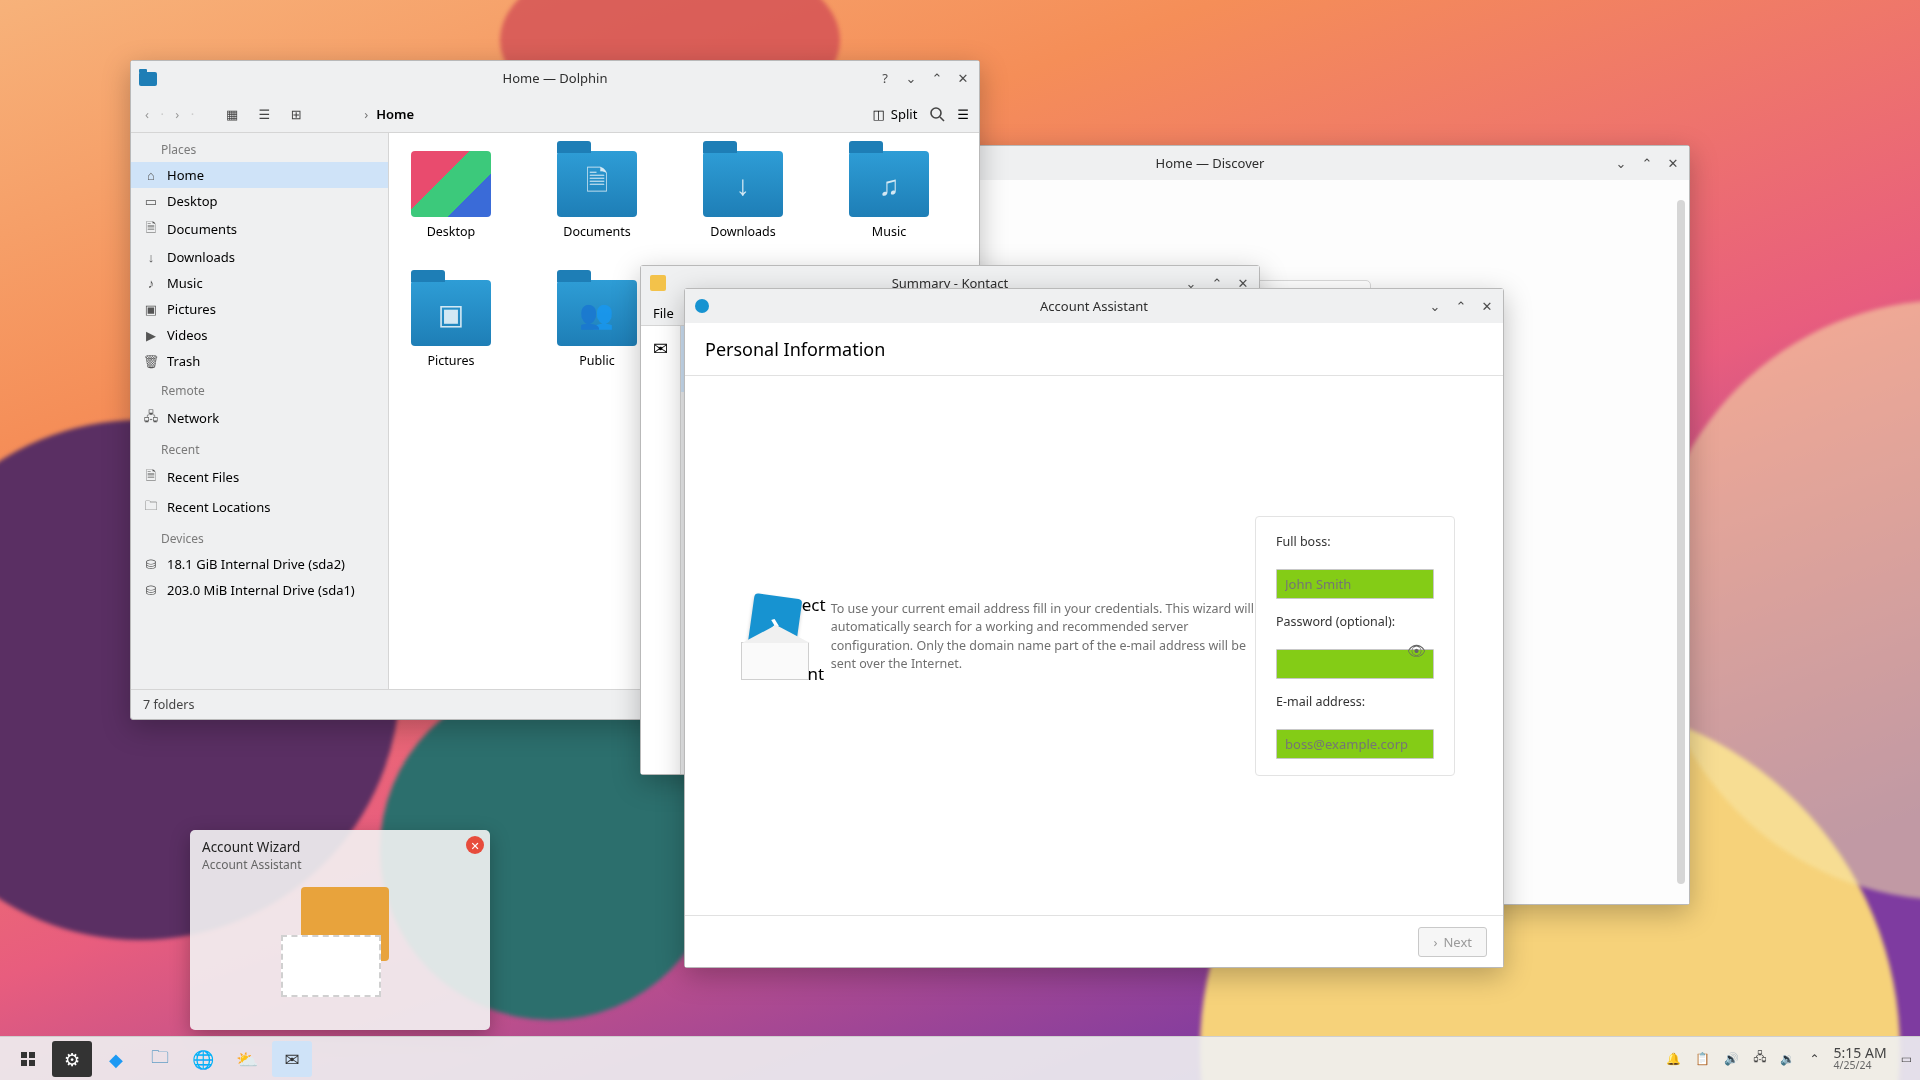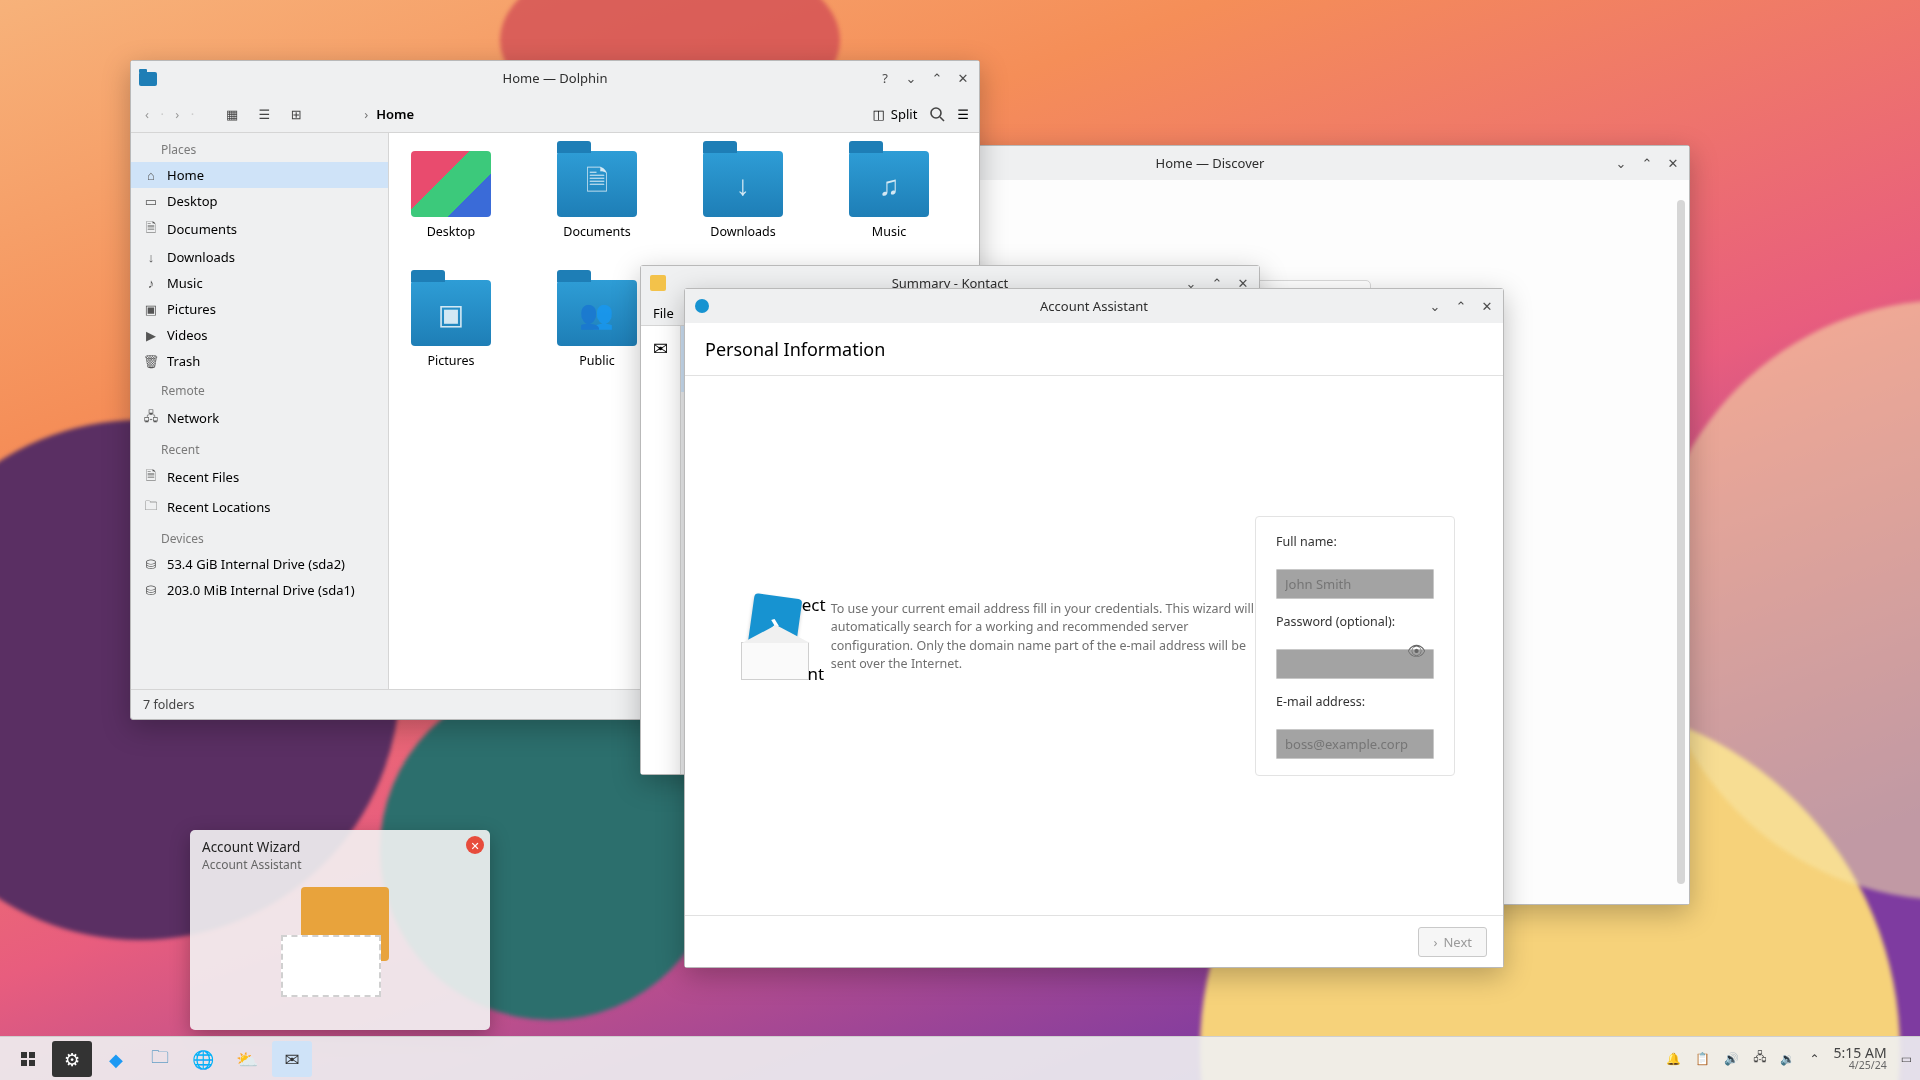--- a/index.html
+++ b/index.html
@@ -77,42 +77,42 @@
 #assistant .mid{flex:1;display:flex;flex-direction:row;align-items:center;padding:24px 48px;}
 #assistant .envelope{width:84px;height:84px;position:relative;margin-bottom:16px;}
 #assistant .envelope .paper{position:absolute;left:18px;top:0;width:48px;height:52px;background:#1793d1;border-radius:4px;transform:rotate(8deg);box-shadow:0 2px 4px rgba(0,0,0,.2);}
 #assistant .envelope .paper::after{content:"›";position:absolute;inset:0;display:flex;align-items:center;justify-content:center;color:#fff;font-size:28px;font-weight:bold;}
 #assistant .envelope .env{position:absolute;left:8px;bottom:0;width:68px;height:38px;background:#fafafa;border:1px solid #cfcfcf;}
 #assistant .envelope .env::before{content:"";position:absolute;left:0;top:-18px;border-left:34px solid transparent;border-right:34px solid transparent;border-bottom:18px solid #f0f0f0;}
 #assistant h3{font-size:17px;font-weight:400;margin-bottom:14px;}
 #assistant p.desc{font-size:12.5px;color:#707070;text-align:left;line-height:1.45;margin-bottom:18px;max-width:540px;}
 #assistant .form{width:540px;border:1px solid #e3e3e3;border-radius:4px;padding:16px 20px;display:flex;flex-direction:column;gap:14px;}
 #assistant label{font-size:12.5px;color:#333;margin-bottom:4px;display:block;}
-#assistant input{width:100%;height:30px;border:1px solid #c7c7c7;border-radius:1px;padding:0 8px;font-size:13px;background:#a3a3a3;margin-top:15px;}
+#assistant input{width:100%;height:30px;border:1px solid #c7c7c7;border-radius:1px;padding:0 8px;font-size:13px;background:#84cc16;margin-top:15px;}
 #assistant .pw-wrap{position:relative;}
 #assistant .pw-wrap .eye{position:absolute;right:8px;top:6px;color:#666;font-size:15px;}
 #assistant .footer{height:52px;border-top:1px solid #e1e1e1;display:flex;align-items:center;justify-content:flex-end;padding:0 16px;}
 #assistant .next{border:1px solid #c9c9c9;background:#f6f6f6;color:#9a9a9a;padding:5px 14px;border-radius:3px;font-size:13px;display:flex;align-items:center;gap:6px;}
 
 
 #preview{left:190px;top:830px;width:300px;height:200px;background:#f3f3f3e6;border-radius:5px;box-shadow:0 6px 20px rgba(0,0,0,.28);padding:8px 12px;position:absolute;}
 #preview .pt{font-size:13.5px;color:#222;}
 #preview .ps{font-size:12px;color:#666;}
 #preview .close{position:absolute;right:6px;top:6px;width:18px;height:18px;border-radius:50%;background:#e74c3c;color:#fff;font-size:11px;display:flex;align-items:center;justify-content:center;}
 #preview .img{margin:14px auto 0;width:130px;height:110px;position:relative;}
 #preview .img .book{position:absolute;left:26px;top:0;width:88px;height:74px;background:#e8a33c;border-radius:4px;}
 #preview .img .mail{position:absolute;left:6px;bottom:0;width:100px;height:62px;background:#fff;border:2px dashed #d0d0d0;}
 
 
 #taskbar{position:absolute;left:0;right:0;bottom:0;height:44px;background:#eef0f1e8;border-top:1px solid #cfcfcf;display:flex;align-items:center;padding:0 8px;gap:4px;font-size:12px;}
 #taskbar .tbtn{width:40px;height:36px;display:flex;align-items:center;justify-content:center;border-radius:3px;font-size:18px;color:#333;}
 #taskbar .tbtn.app{background:transparent;}
 #taskbar .tbtn.active{background:#cfe3f8;}
 #taskbar .tray{margin-left:auto;display:flex;align-items:center;gap:14px;color:#444;}
-#taskbar .clock{text-align:right;line-height:1.1;}
+#taskbar .clock{text-align:left;line-height:1.1;}
 #taskbar .clock .t{font-size:14px;}
 #taskbar .clock .d{font-size:10.5px;color:#666;}
 .kde-logo{display:inline-block;}
 svg{display:block;}
 </style>
 </head>
 <body>
 
 <div class="bg-blob blob1"></div>
 <div class="bg-blob blob2"></div>
@@ -242,21 +242,21 @@
           <span class="ico">🗎</span>
           <span>Recent Files</span>
         </div>
       <div class="item">
           <span class="ico">🗀</span>
           <span>Recent Locations</span>
         </div>
       <div class="section-title">Devices</div>
       <div class="item">
           <span class="ico">⛁</span>
-          <span>53.4 GiB Internal Drive (sda2)</span>
+          <span>18.1 GiB Internal Drive (sda2)</span>
         </div>
       <div class="item">
           <span class="ico">⛁</span>
           <span>203.0 MiB Internal Drive (sda1)</span>
         </div>
     </div>
     <div class="files">
       <div class="folder desktop">
           <div class="thumb"></div>
           <span>Desktop</span>
@@ -367,21 +367,21 @@
     <div class="header">Personal Information</div>
     <div class="mid">
       <div class="envelope">
         <div class="paper"></div>
           <div class="env"></div>
       </div>
       <h3>Connect your Email Account</h3>
       <p class="desc">To use your current email address fill in your credentials. This wizard will automatically search for a working and recommended server configuration. Only the domain name part of the e-mail address will be sent over the Internet.</p>
       <div class="form">
         <div>
-          <label>Full name:</label>
+          <label>Full boss:</label>
           <input type="text" placeholder="John Smith" style="">
         </div>
         <div>
           <label>Password (optional):</label>
           <div class="pw-wrap">
             <input type="password" style="">
             <span class="eye">👁</span>
           </div>
         </div>
         <div>

